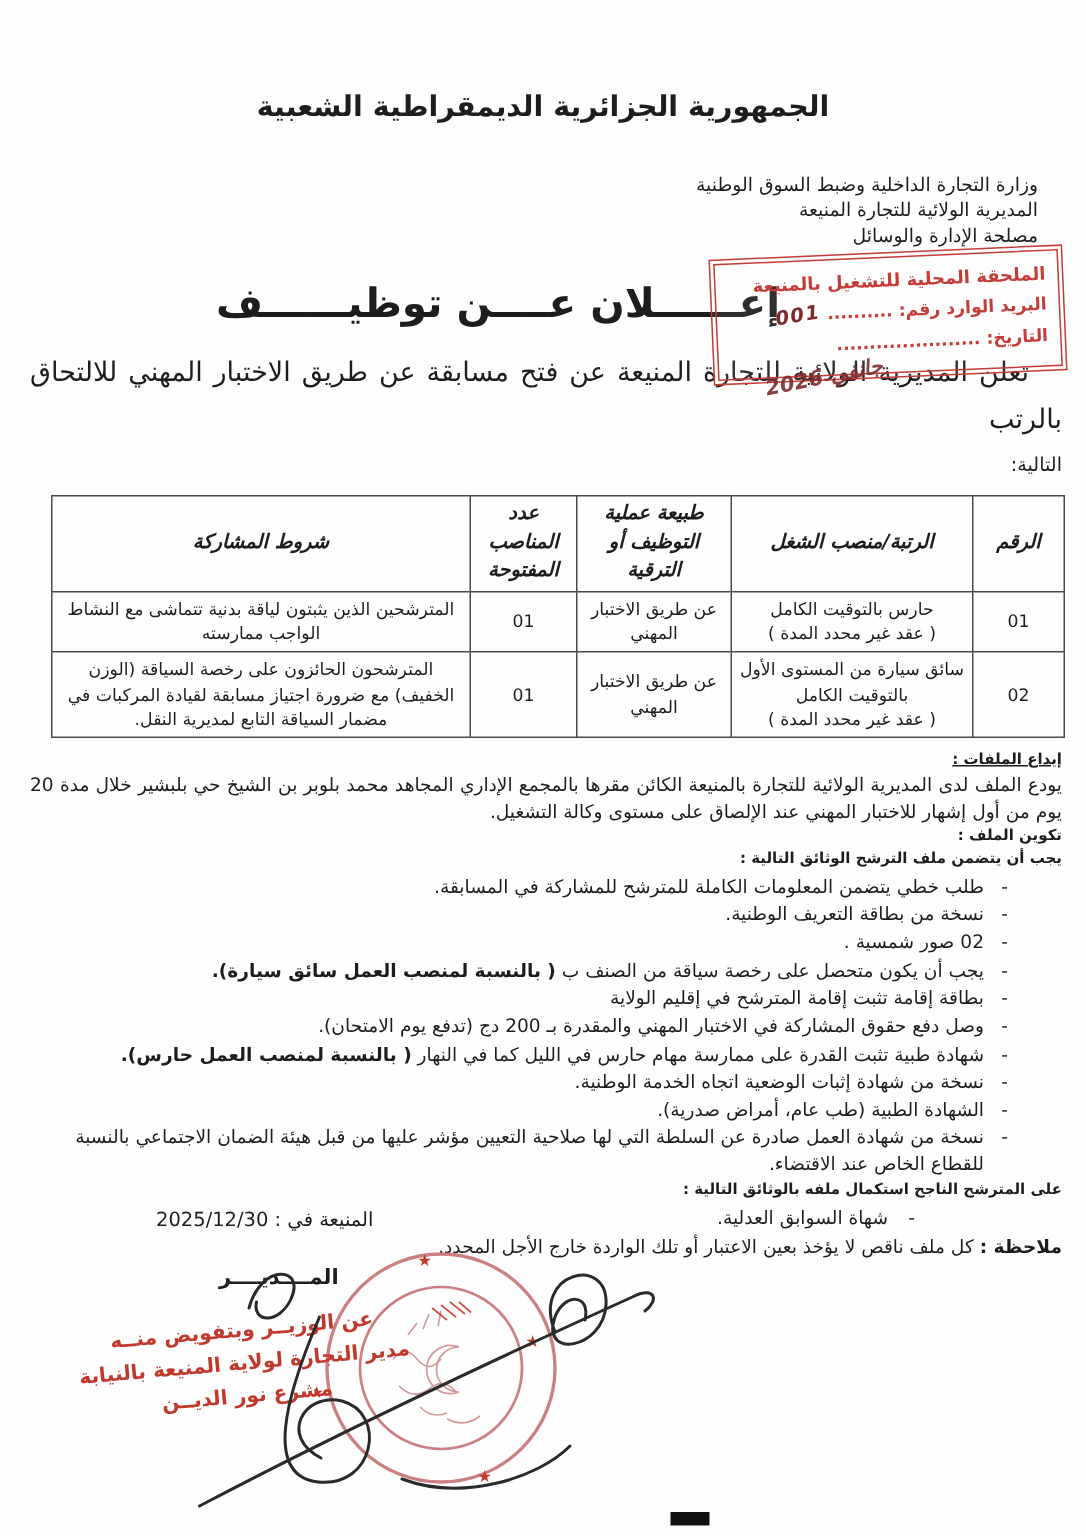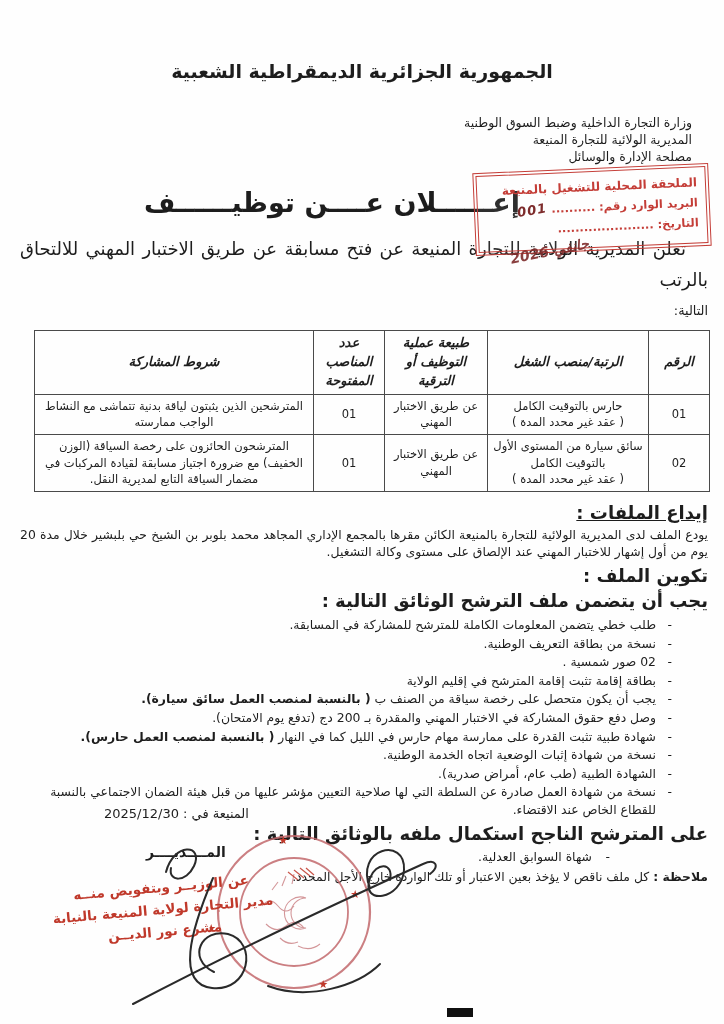--- a/index.html
+++ b/index.html
@@ -71,21 +71,21 @@
     padding:3px 5px;
     text-align:center;vertical-align:middle;
     font-size:11.5px;line-height:1.45;
   }
   table.positions th{font-size:13px;font-weight:bold;font-style:italic;}
   .c-num{width:50px}.c-rank{width:150px}.c-nat{width:92px}.c-open{width:60px}
   .pre{white-space:pre-line;}
   td.cond{text-align:justify;padding:3px 8px;}
   
   .sections{margin:8px 16px 0 20px;font-size:12.4px;line-height:1.42;}
-  .sec-title{font-weight:bold;font-size:18px;}
+  .sec-title{font-weight:bold;font-size:10px;}
   .u{text-decoration:underline;}
   .body-par{margin:0 0 2px;text-align:justify;}
   ul.doclist{list-style:none;margin:2px 0;padding:0;}
   ul.doclist li{position:relative;padding-right:52px;margin:1px 0;text-align:right;}
   ul.doclist li::before{content:"-";position:absolute;right:36px;top:0;}
   ul.doclist.short li{padding-right:116px;}
   ul.doclist.short li::before{right:98px;}
   .note-par{margin:1px 0 0;}
   
   .dateline{position:absolute;top:806px;left:104px;font-size:13px;white-space:nowrap;}
@@ -170,22 +170,22 @@
     <div class="sec-title u">إيداع الملفات :</div>
     <p class="body-par">يودع الملف لدى المديرية الولائية للتجارة بالمنيعة الكائن مقرها بالمجمع الإداري المجاهد محمد بلوبر بن الشيخ حي بلبشير خلال مدة 20 يوم من أول إشهار للاختبار المهني عند الإلصاق على مستوى وكالة التشغيل.</p>
 
     <div class="sec-title">تكوين الملف :</div>
     <div class="sec-title">يجب أن يتضمن ملف الترشح الوثائق التالية :</div>
 
     <ul class="doclist">
         <li><span>طلب خطي يتضمن المعلومات الكاملة للمترشح للمشاركة في المسابقة.</span></li>
         <li><span>نسخة من بطاقة التعريف الوطنية.</span></li>
         <li><span>02 صور شمسية .</span></li>
+        <li><span>يجب أن يكون متحصل على رخصة سياقة من الصنف ب </span><b>( بالنسبة لمنصب العمل سائق سيارة).</b></li>
         <li><span>بطاقة إقامة تثبت إقامة المترشح في إقليم الولاية</span></li>
-        <li><span>يجب أن يكون متحصل على رخصة سياقة من الصنف ب </span><b>( بالنسبة لمنصب العمل سائق سيارة).</b></li>
         <li><span>وصل دفع حقوق المشاركة في الاختبار المهني والمقدرة بـ 200 دج (تدفع يوم الامتحان).</span></li>
         <li><span>شهادة طبية تثبت القدرة على ممارسة مهام حارس في الليل كما في النهار </span><b>( بالنسبة لمنصب العمل حارس).</b></li>
         <li><span>نسخة من شهادة إثبات الوضعية اتجاه الخدمة الوطنية.</span></li>
         <li><span>الشهادة الطبية (طب عام، أمراض صدرية).</span></li>
         <li><span>نسخة من شهادة العمل صادرة عن السلطة التي لها صلاحية التعيين مؤشر عليها من قبل هيئة الضمان الاجتماعي بالنسبة للقطاع الخاص عند الاقتضاء.</span></li>
       </ul>
 
     <div class="sec-title">على المترشح الناجح استكمال ملفه بالوثائق التالية :</div>
     <ul class="doclist short">
         <li><span>شهاة السوابق العدلية.</span></li>

